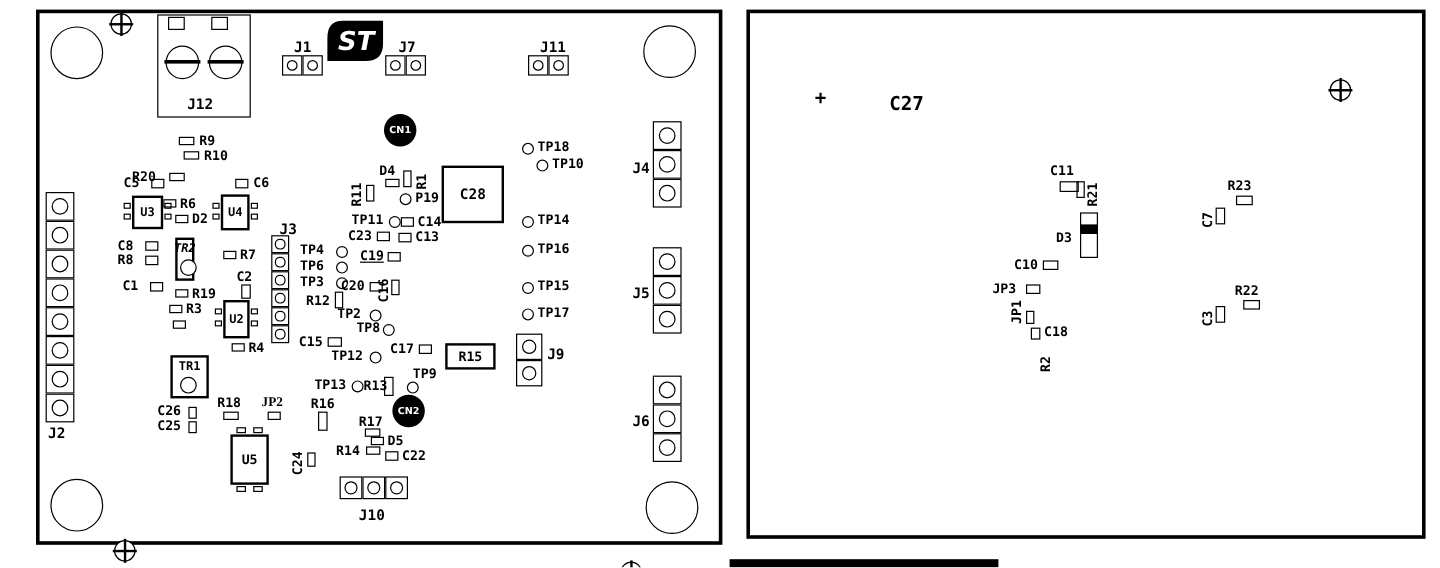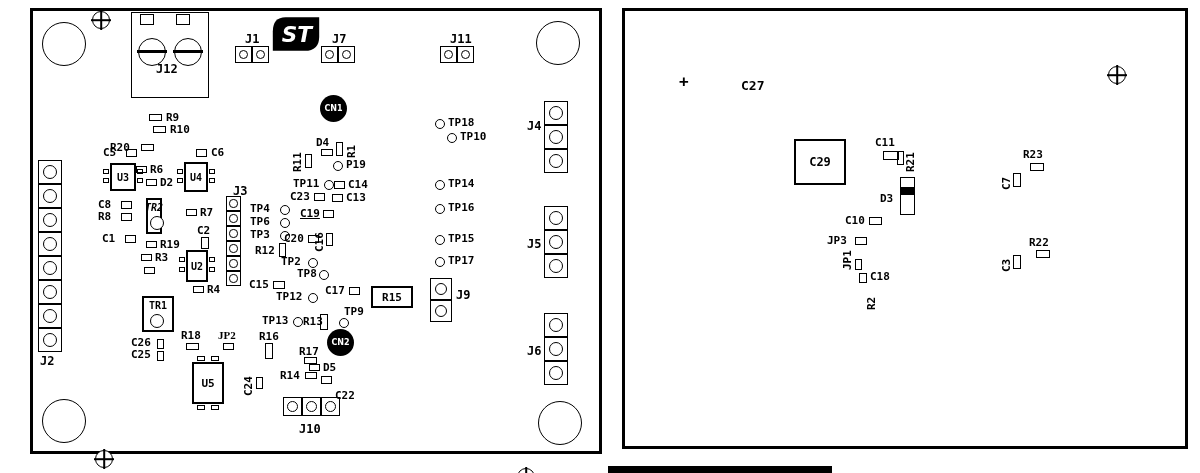--- a/index.html
+++ b/index.html
@@ -37,21 +37,21 @@
     <div class="el fid" style="height: 18px; width: 18px; left: 92px; top: 11px;"></div>
     <div class="el fid" style="height: 18px; width: 18px; left: 95px; top: 432px;"></div>
     <div class="el fid" style="height: 18px; width: 18px; left: 517px; top: 432px;"></div>
     <div class="el rect" style="width: 78px; height: 86px; left: 131px; top: 12px;"></div>
     <div class="el rect" style="width: 14px; height: 11px; left: 140px; top: 14px;"></div>
     <div class="el rect" style="width: 14px; height: 11px; left: 176px; top: 14px;"></div>
     <div class="el circle" style="height: 28px; width: 28px; left: 138px; top: 38px;"></div>
     <div class="el circle" style="height: 28px; width: 28px; left: 174px; top: 38px;"></div>
     <div class="el rect fill" style="width: 30px; height: 3px; left: 137px; top: 50px;"></div>
     <div class="el rect fill" style="width: 30px; height: 3px; left: 173px; top: 50px;"></div>
-    <span class="el lbl" style="font-size: 12px; left: 156px; top: 63px;">J12</span>
+    <span class="el lbl" style="font-size: 12px; left: 156px; top: 81px;">J12</span>
     <div class="el" style="left: 272px; top: 16px;"><svg width="48" height="36" viewBox="0 0 60 44">
         <path d="M17 1 H59 V25 Q59 43 41 43 H1 V19 Q1 1 17 1 Z" fill="#000"></path>
         <text x="31" y="32" fill="#fff" font-size="27" font-style="italic" font-weight="bold" font-family="DejaVu Sans, sans-serif" text-anchor="middle">ST</text>
       </svg></div>
     <span class="el lbl" style="font-size: 12px; left: 245px; top: 33px;">J1</span>
     <div class="el hdr" style="width: 34px; height: 17px; left: 235px; top: 46px;">
       <div class="pin" style="height: 17px; width: 17px; left: 0px; top: 0px;"></div>
       <div class="pin" style="height: 17px; width: 17px; left: 17px; top: 0px;"></div>
     </div>
     <span class="el lbl" style="font-size: 12px; left: 332px; top: 33px;">J7</span>
@@ -207,34 +207,35 @@
     <div class="el dot" style="height: 27px; width: 27px; left: 327px; top: 329px;">CN2</div>
     <span class="el lbl" style="left: 259px; top: 331px;">R16</span>
     <div class="el rect" style="width: 8px; height: 16px; left: 265px; top: 343px;"></div>
     <span class="el lbl" style="left: 299px; top: 346px;">R17</span>
     <div class="el rect" style="width: 13px; height: 7px; left: 304px; top: 357px;"></div>
     <span class="el lbl" style="left: 280px; top: 370px;">R14</span>
     <div class="el rect" style="width: 12px; height: 7px; left: 305px; top: 372px;"></div>
     <div class="el rect" style="width: 11px; height: 7px; left: 309px; top: 364px;"></div>
     <span class="el lbl" style="left: 323px; top: 362px;">D5</span>
     <div class="el rect" style="width: 11px; height: 8px; left: 321px; top: 376px;"></div>
-    <span class="el lbl" style="left: 335px; top: 390px; text-align: center;">C22</span>
+    <span class="el lbl" style="left: 335px; top: 374px; text-align: center;">C22</span>
+    <div class="el box" style="width: 52px; height: 48px; font-size: 12px; left: 368px; top: 138px;">C28</div>
     <div class="el circle" style="height: 10px; width: 10px; left: 435px; top: 119px;"></div>
     <span class="el lbl" style="left: 448px; top: 117px;">TP18</span>
     <div class="el circle" style="height: 10px; width: 10px; left: 447px; top: 133px;"></div>
     <span class="el lbl" style="left: 460px; top: 131px;">TP10</span>
     <div class="el circle" style="height: 10px; width: 10px; left: 435px; top: 180px;"></div>
     <span class="el lbl" style="left: 448px; top: 178px;">TP14</span>
     <div class="el circle" style="height: 10px; width: 10px; left: 435px; top: 204px;"></div>
     <span class="el lbl" style="left: 448px; top: 202px;">TP16</span>
     <div class="el circle" style="height: 10px; width: 10px; left: 435px; top: 235px;"></div>
     <span class="el lbl" style="left: 448px; top: 233px;">TP15</span>
     <div class="el circle" style="height: 10px; width: 10px; left: 435px; top: 257px;"></div>
     <span class="el lbl" style="left: 448px; top: 255px;">TP17</span>
-    <span class="el lbl" style="font-size: 12px; left: 527px; top: 120px; text-align: center;">J4</span>
+    <span class="el lbl" style="font-size: 12px; left: 527px; top: 134px; text-align: center;">J4</span>
     <div class="el hdr" style="width: 24px; height: 72px; left: 544px; top: 101px;">
       <div class="pin" style="height: 24px; width: 24px; left: 0px; top: 0px;"></div>
       <div class="pin" style="height: 24px; width: 24px; left: 0px; top: 24px;"></div>
       <div class="pin" style="height: 24px; width: 24px; left: 0px; top: 48px;"></div>
     </div>
     <span class="el lbl" style="font-size: 12px; left: 527px; top: 238px;">J5</span>
     <div class="el hdr" style="width: 24px; height: 72px; left: 544px; top: 206px;">
       <div class="pin" style="height: 24px; width: 24px; left: 0px; top: 0px;"></div>
       <div class="pin" style="height: 24px; width: 24px; left: 0px; top: 24px;"></div>
       <div class="pin" style="height: 24px; width: 24px; left: 0px; top: 48px;"></div>
@@ -245,22 +246,21 @@
       <div class="pin" style="height: 22px; width: 22px; left: 0px; top: 22px;"></div>
     </div>
     <span class="el lbl" style="font-size: 12px; left: 527px; top: 345px;">J6</span>
     <div class="el hdr" style="width: 24px; height: 72px; left: 544px; top: 313px;">
       <div class="pin" style="height: 24px; width: 24px; left: 0px; top: 0px;"></div>
       <div class="pin" style="height: 24px; width: 24px; left: 0px; top: 24px;"></div>
       <div class="pin" style="height: 24px; width: 24px; left: 0px; top: 48px;"></div>
     </div>
     <div class="el fid" style="height: 18px; width: 18px; left: 1108px; top: 12px;"></div>
     <span class="el lbl" style="font-size: 16px; left: 679px; top: 74px;">+</span>
-    <span class="el lbl" style="font-size: 13px; left: 741px; top: 79px;">C27</span>
-    <div class="el box" style="width: 52px; height: 46px; font-size: 12px; left: 794px; top: 139px;">C29</div>
+    <span class="el lbl" style="font-size: 16px; left: 741px; top: 79px;">C27</span>
     <span class="el lbl" style="left: 875px; top: 137px;">C11</span>
     <div class="el rect" style="width: 16px; height: 9px; left: 883px; top: 151px;"></div>
     <span class="el lbl" style="transform: rotate(-90deg); transform-origin: 0px 0px; left: 905px; top: 172px;">R21</span>
     <div class="el rect" style="width: 7px; height: 14px; left: 897px; top: 151px;"></div>
     <span class="el lbl" style="left: 880px; top: 193px;">D3</span>
     <div class="el rect" style="width: 15px; height: 38px; left: 900px; top: 177px;"></div>
     <div class="el rect fill" style="width: 15px; height: 8px; left: 900px; top: 187px;"></div>
     <span class="el lbl" style="left: 845px; top: 215px;">C10</span>
     <div class="el rect" style="width: 13px; height: 8px; left: 869px; top: 217px;"></div>
     <span class="el lbl" style="left: 827px; top: 235px;">JP3</span>

